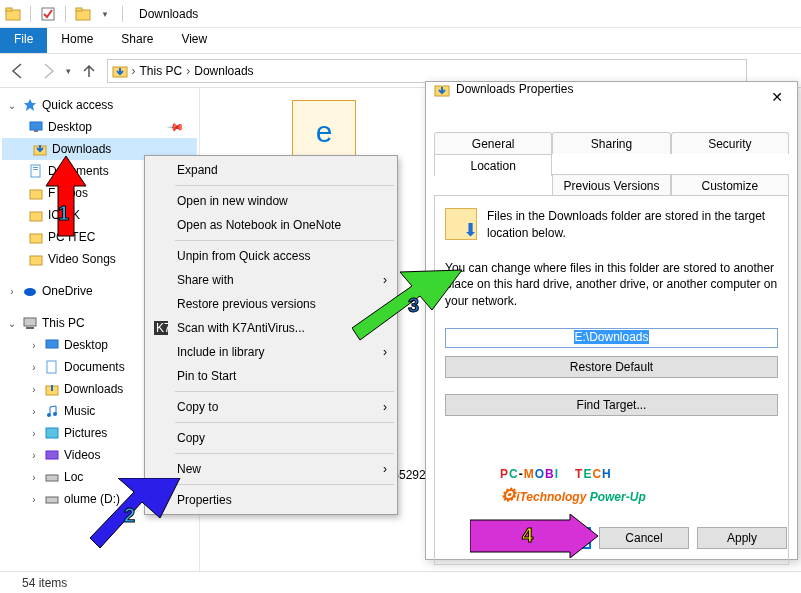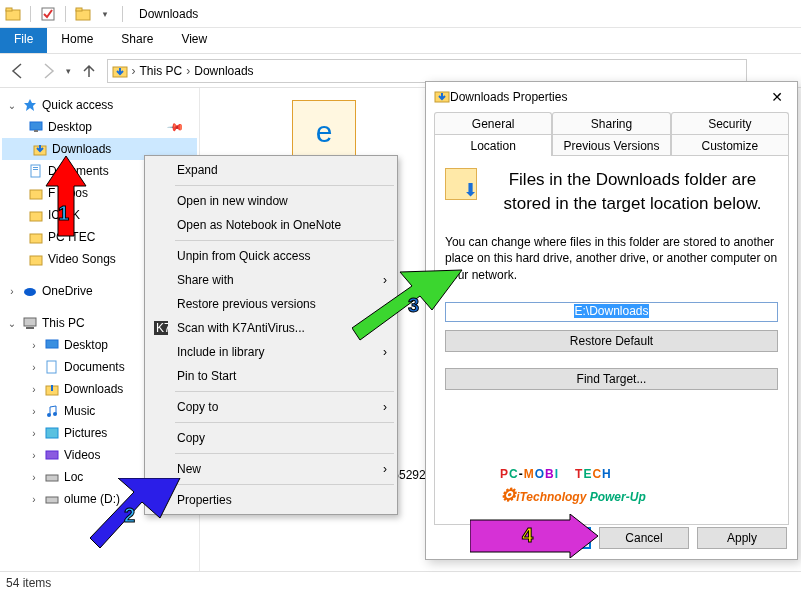--- a/index.html
+++ b/index.html
@@ -45,33 +45,33 @@
 
 
 .ctxmenu { position: absolute; left: 144px; top: 155px; width: 254px; background: #f0f0f0; border: 1px solid #a0a0a0; box-shadow: 2px 3px 6px rgba(0,0,0,0.25); z-index: 10; padding: 2px; }
 .ctx-item { height: 24px; display: flex; align-items: center; padding-left: 30px; padding-right: 18px; position: relative; font-size: 12px; }
 .ctx-sep { height: 1px; background: #d0d0d0; margin: 3px 1px 3px 28px; }
 .ctx-icon-slot { position: absolute; left: 6px; width: 16px; height: 16px; display: flex; align-items: center; justify-content: center; }
 .ctx-sub { position: absolute; right: 8px; font-size: 12px; }
 
 
 .dialog { position: absolute; left: 425px; top: 81px; width: 373px; height: 479px; background: #fff; border: 1px solid #aaa; box-shadow: 3px 3px 10px rgba(0,0,0,0.2); z-index: 20; }
-.dlg-title { height: 30px; display: flex; align-items: center; padding-left: 8px; }
+.dlg-title { height: 30px; display: flex; padding-left: 8px; gap: 6px; }
 .dlg-close { position: absolute; right: 0; top: 0; width: 40px; height: 30px; display: flex; align-items: center; justify-content: center; font-size: 14px; }
 .tabs-wrap { margin: 0 8px; }
 .tabrow { display: flex; }
 .tab { flex: 1; height: 22px; border: 1px solid #ccc; border-bottom: none; display: flex; align-items: center; justify-content: center; font-size: 12px; background: #fff; }
 .tabrow.top .tab { border-top-left-radius: 3px; border-top-right-radius: 3px; }
 .tab.active { background: #fff; position: relative; z-index: 2; }
-.tab.inactive { background: #fafafa; }
+.tab.inactive { background: #fafafa; margin-top: 20px; }
 .tab-body { border: 1px solid #ccc; margin: -1px 8px 8px 8px; padding: 12px 10px 10px 10px; height: 370px; position: relative; }
 .loc-icon-row { display: flex; gap: 10px; align-items: flex-start; }
 .loc-icon { width: 32px; height: 32px; background: #ffe9a8; border: 1px solid #e0b050; display: flex; align-items: center; justify-content: center; position: relative; }
 .loc-icon .arrow-dl { position: absolute; bottom: -2px; right: -2px; color: #1b6fd6; font-size: 18px; }
-.loc-text { flex: 1; font-size: 17px; line-height: 1.4; text-align: center; }
+.loc-text { flex: 1; font-size: 12px; line-height: 1.4; }
 .loc-para { margin-top: 18px; font-size: 12px; line-height: 1.4; }
 .path-input { width: 100%; border: 1px solid #7aa3d6; height: 20px; padding: 1px 4px; margin-top: 18px; font-size: 12px; background: #fff; text-align: center; }
 .path-input .sel { background: #3399ff; color: #fff; }
 .btn-row { display: flex; gap: 16px; margin-top: 8px; flex-direction: column; }
 .btn { min-width: 90px; height: 22px; border: 1px solid #adadad; background: #e1e1e1; font-size: 12px; display: flex; align-items: center; justify-content: center; padding: 0 8px; cursor: pointer; }
 .btn.primary { border: 2px solid #0078d7; background: #e5f1fb; }
 .dlg-actions { position: absolute; right: 10px; bottom: 10px; display: flex; gap: 8px; }
 
 
 .thumbs { position: absolute; right: 0; top: 124px; width: 64px; display: flex; flex-direction: column; gap: 22px; }
@@ -81,21 +81,21 @@
 
 
 .ann { position: absolute; z-index: 50; pointer-events: none; }
 .ann .num { font-family: Impact, sans-serif; font-size: 20px; font-weight: bold; -webkit-text-stroke: 1px #000; }
 .arrow-red { left: 36px; top: 156px; }
 .arrow-blue { left: 90px; top: 478px; }
 .arrow-green { left: 352px; top: 260px; }
 .arrow-magenta { left: 470px; top: 514px; }
 
 
-.status { height: 22px; border-top: 1px solid #e1e1e1; display: flex; align-items: center; padding-left: 6px; font-size: 12px; color: #333; }
+.status { height: 22px; border-top: 1px solid #e1e1e1; display: flex; align-items: center; padding-left: 22px; font-size: 12px; color: #333; }
 
 
 .watermark { position: absolute; left: 500px; top: 458px; z-index: 30; font-family: Arial; pointer-events: none; }
 .wm-top { font-size: 22px; font-weight: bold; letter-spacing: 1px; }
 .wm-top .p { color: #d22; } .wm-top .c { color: #0a7; } .wm-top .m { color: #e60; } .wm-top .b { color: #06c; } .wm-top .i { color: #a0c; } .wm-top .t { color: #0aa; }
 .wm-sub { font-size: 14px; font-style: italic; font-weight: bold; }
 .wm-sub .it { color: #e60; } .wm-sub .pu { color: #0a7; }
 </style>
 </head>
 <body>

